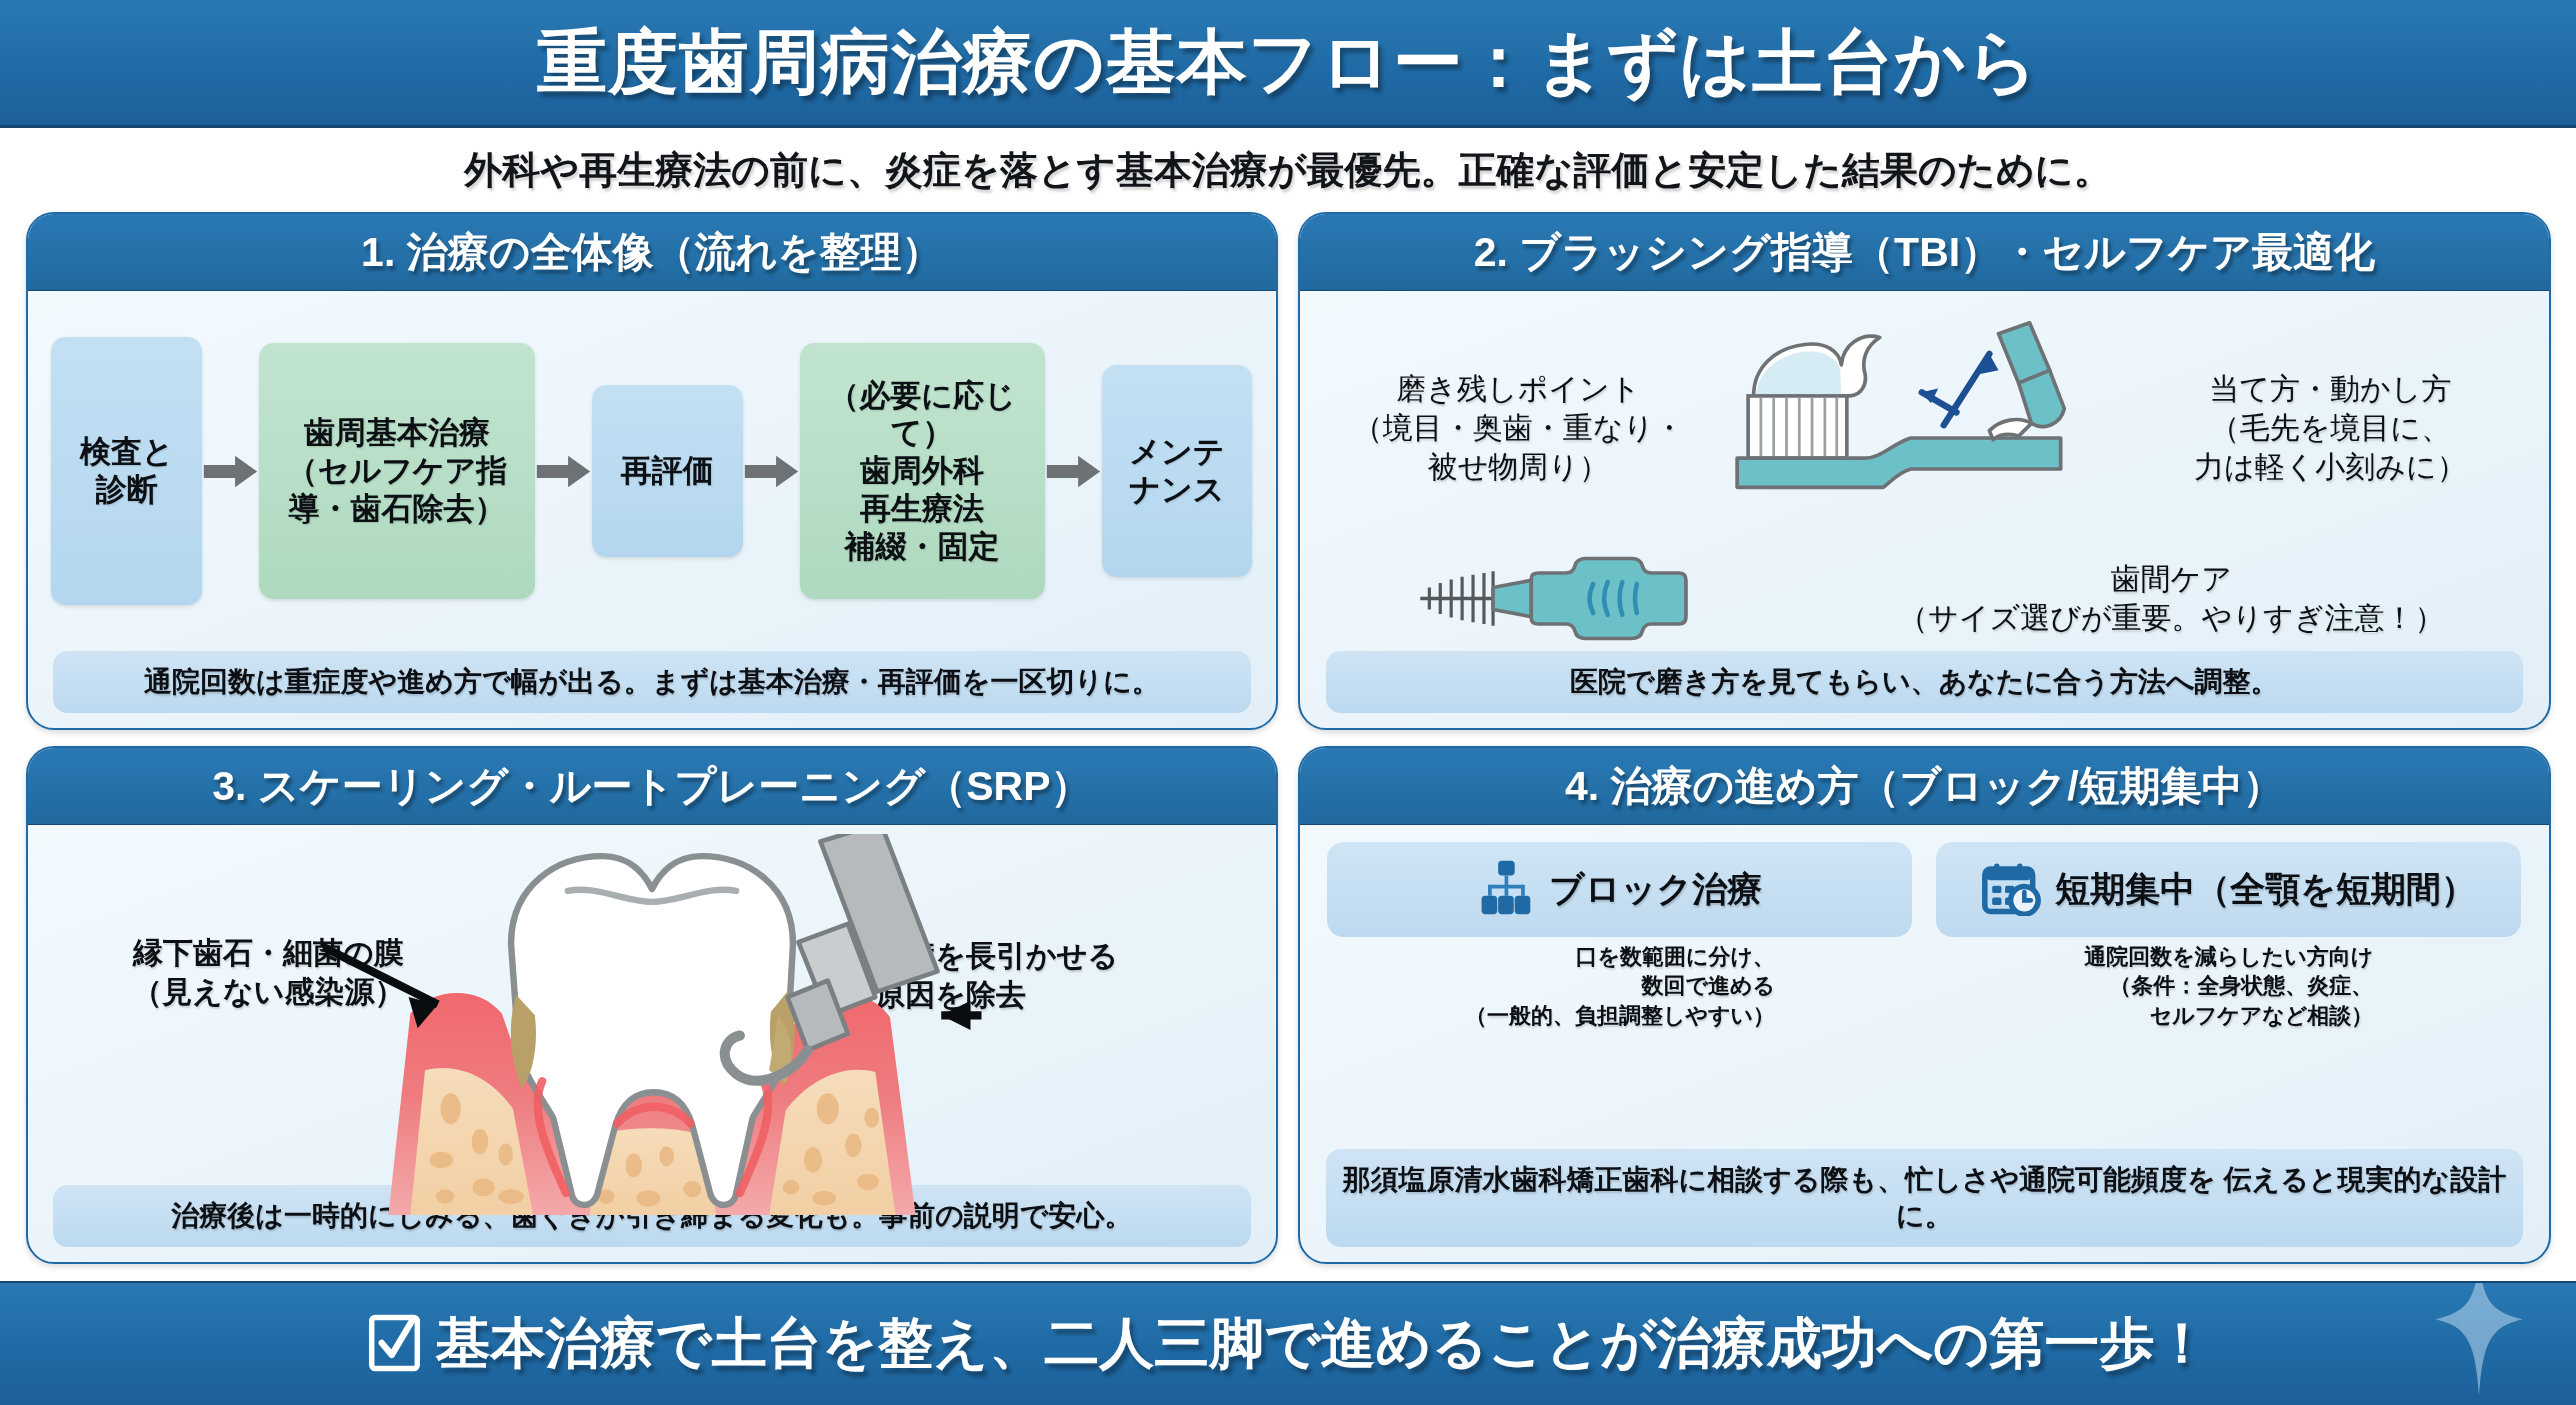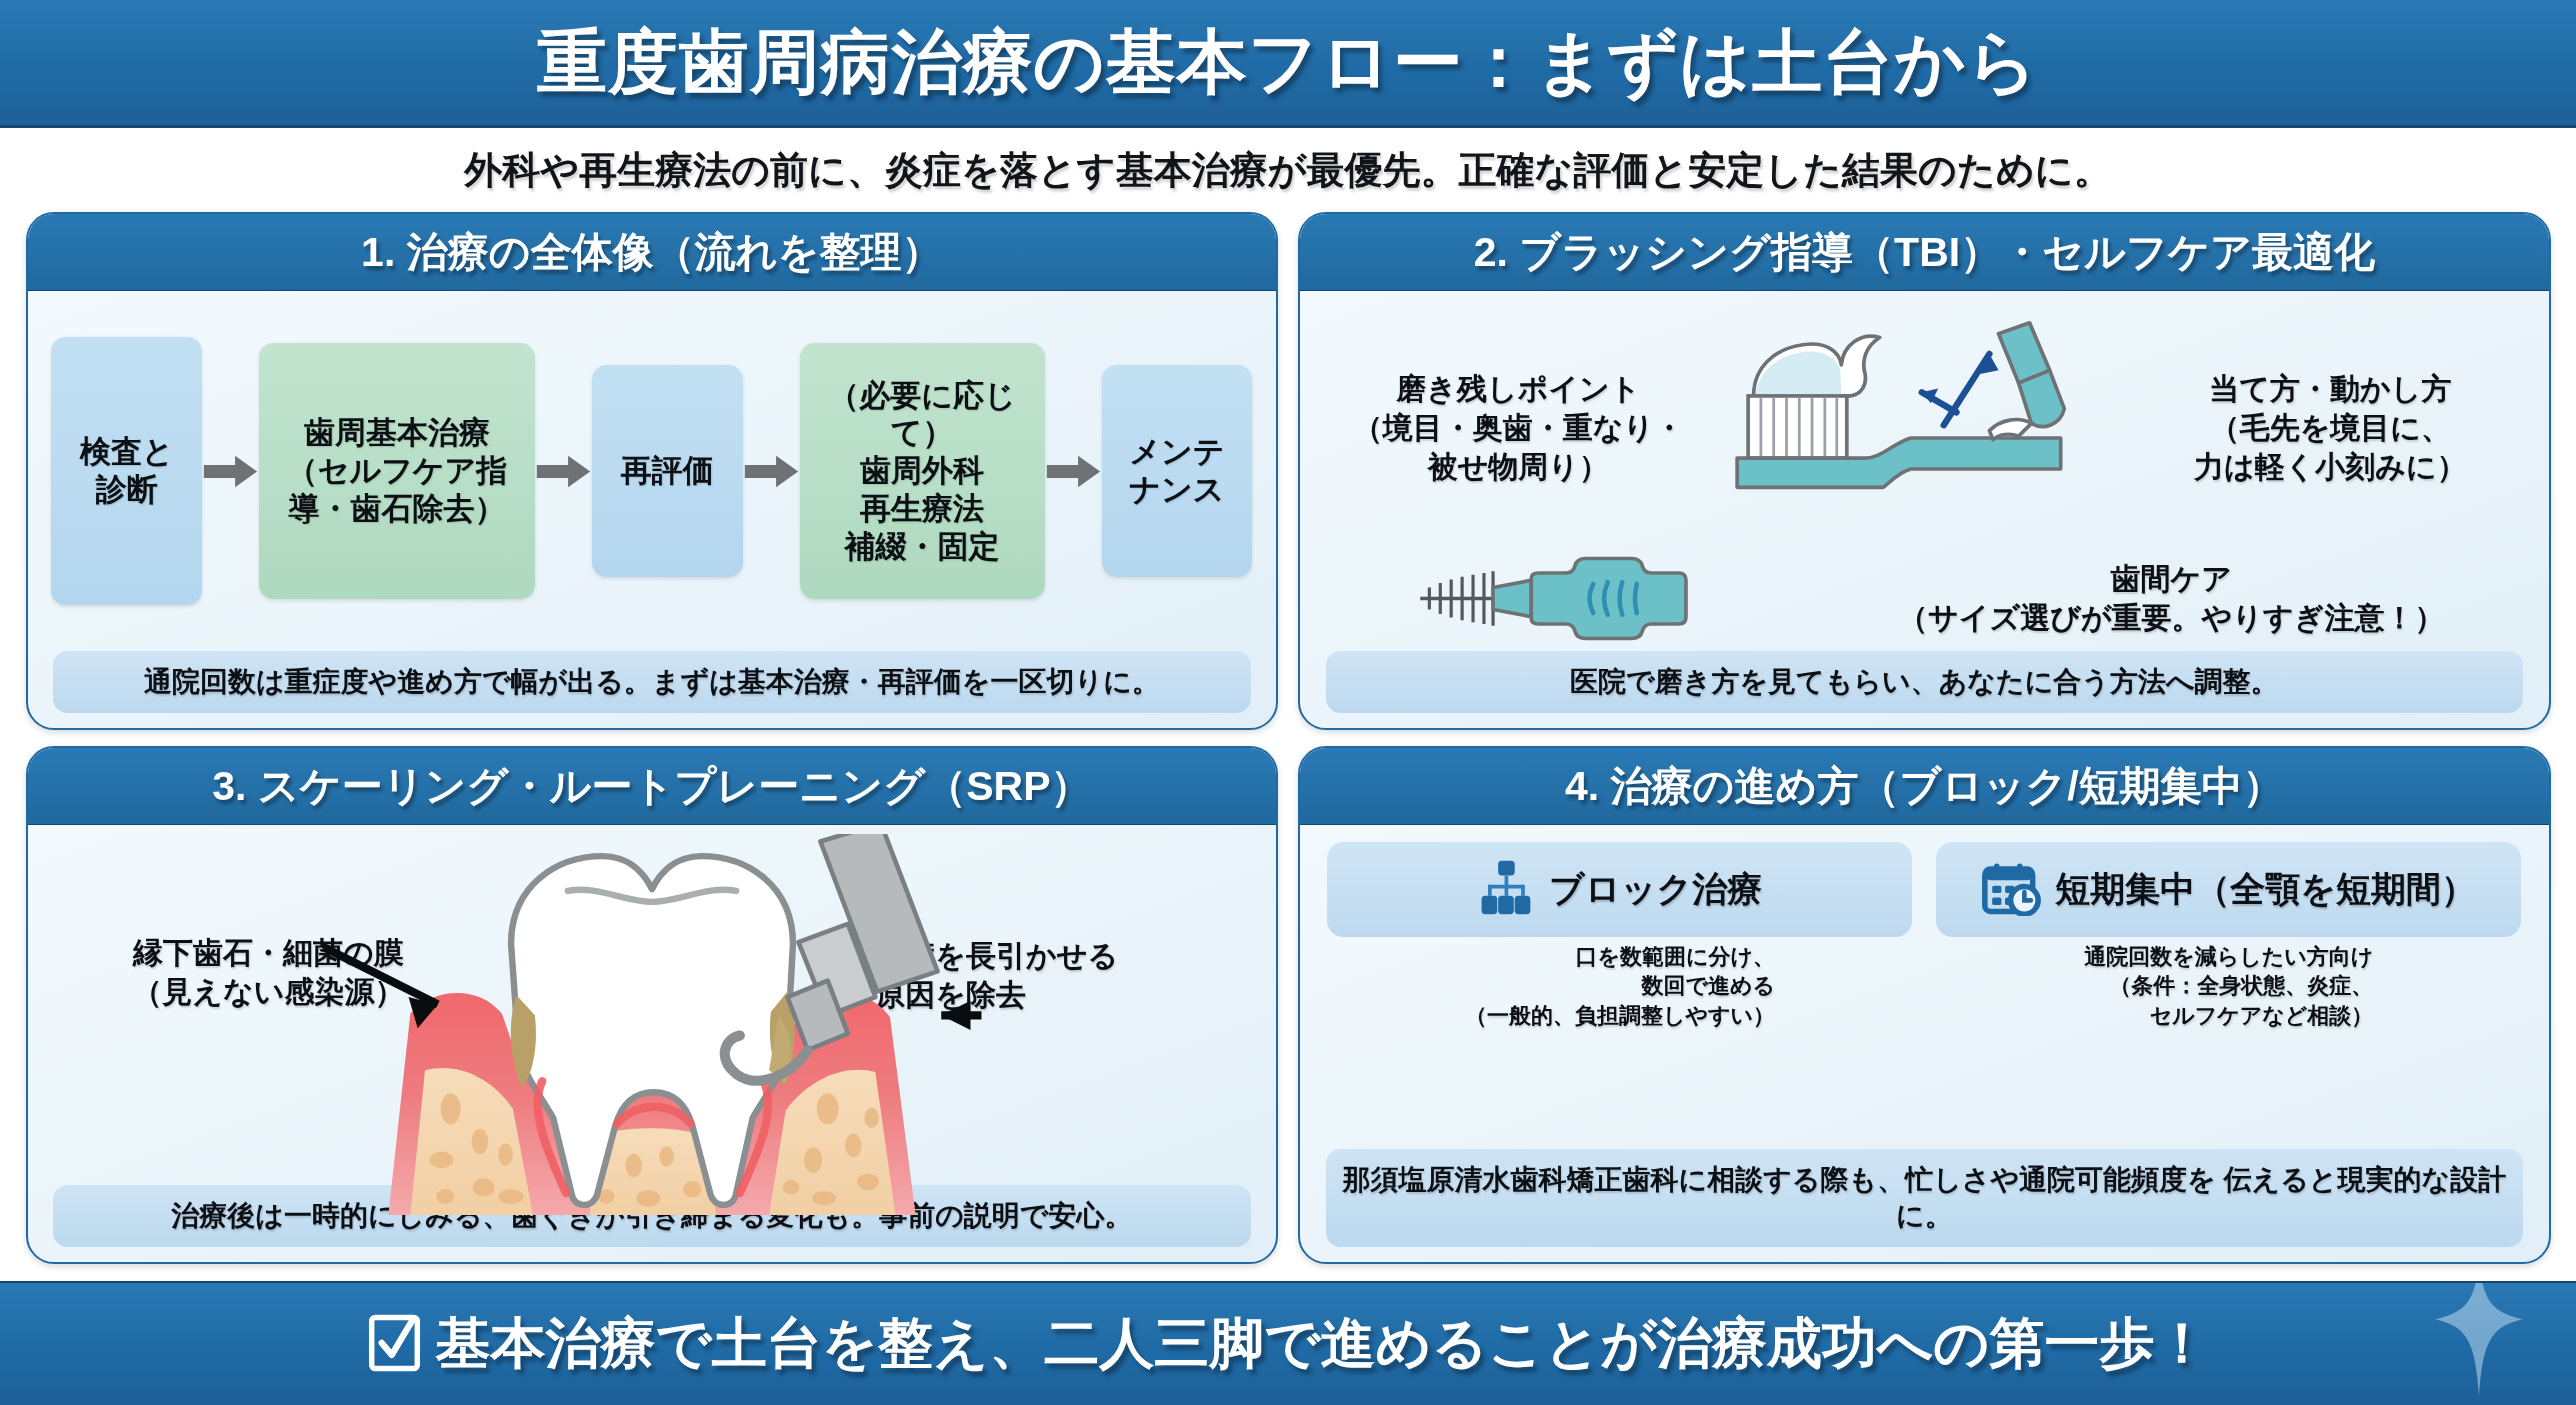--- a/index.html
+++ b/index.html
@@ -127,21 +127,21 @@
     align-items: center;
     justify-content: center;
     text-align: center;
     padding: 9.1px 5.5px;
     box-shadow: 0 1.8px 3.7px rgba(0,0,0,0.10);
   }
   .flow-box.blue  { background: linear-gradient(180deg, #c3e0f3 0%, #b3d6ee 100%); }
   .flow-box.green { background: linear-gradient(180deg, #c2e4cf 0%, #aed9bf 100%); }
   .fb1 { width: 161px; height: 268px; }
   .fb2 { width: 295px; height: 256px; }
-  .fb3 { width: 161px; height: 212px; }
+  .fb3 { width: 161px; height: 172px; }
   .fb4 { width: 262px; height: 256px; }
   .fb5 { width: 161px; height: 212px; }
   .flow-label {
     font-size: 31px;
     font-weight: bold;
     color: #0c1014;
     line-height: 1.22;
     white-space: pre-line;
     text-shadow: 0.9px 0.9px 1.8px rgba(0,0,0,0.14);
   }
@@ -158,21 +158,21 @@
   .p2-top {
     flex: 1 1 auto;
     display: grid;
     grid-template-columns: 1fr 1.05fr 1fr;
     align-items: center;
     gap: 3.7px;
     padding: 1.8px 3.7px 0 3.7px;
   }
   .p2-lbl {
     font-size: 30px;
-    font-weight: bold;
+    font-weight: normal;
     color: #0c1014;
     line-height: 1.3;
     text-align: center;
     white-space: pre-line;
     text-shadow: 0.9px 1.8px 1.8px rgba(0,0,0,0.15);
   }
   .p2-bottom {
     flex: 0 0 auto;
     display: grid;
     grid-template-columns: 0.82fr 1.18fr;

